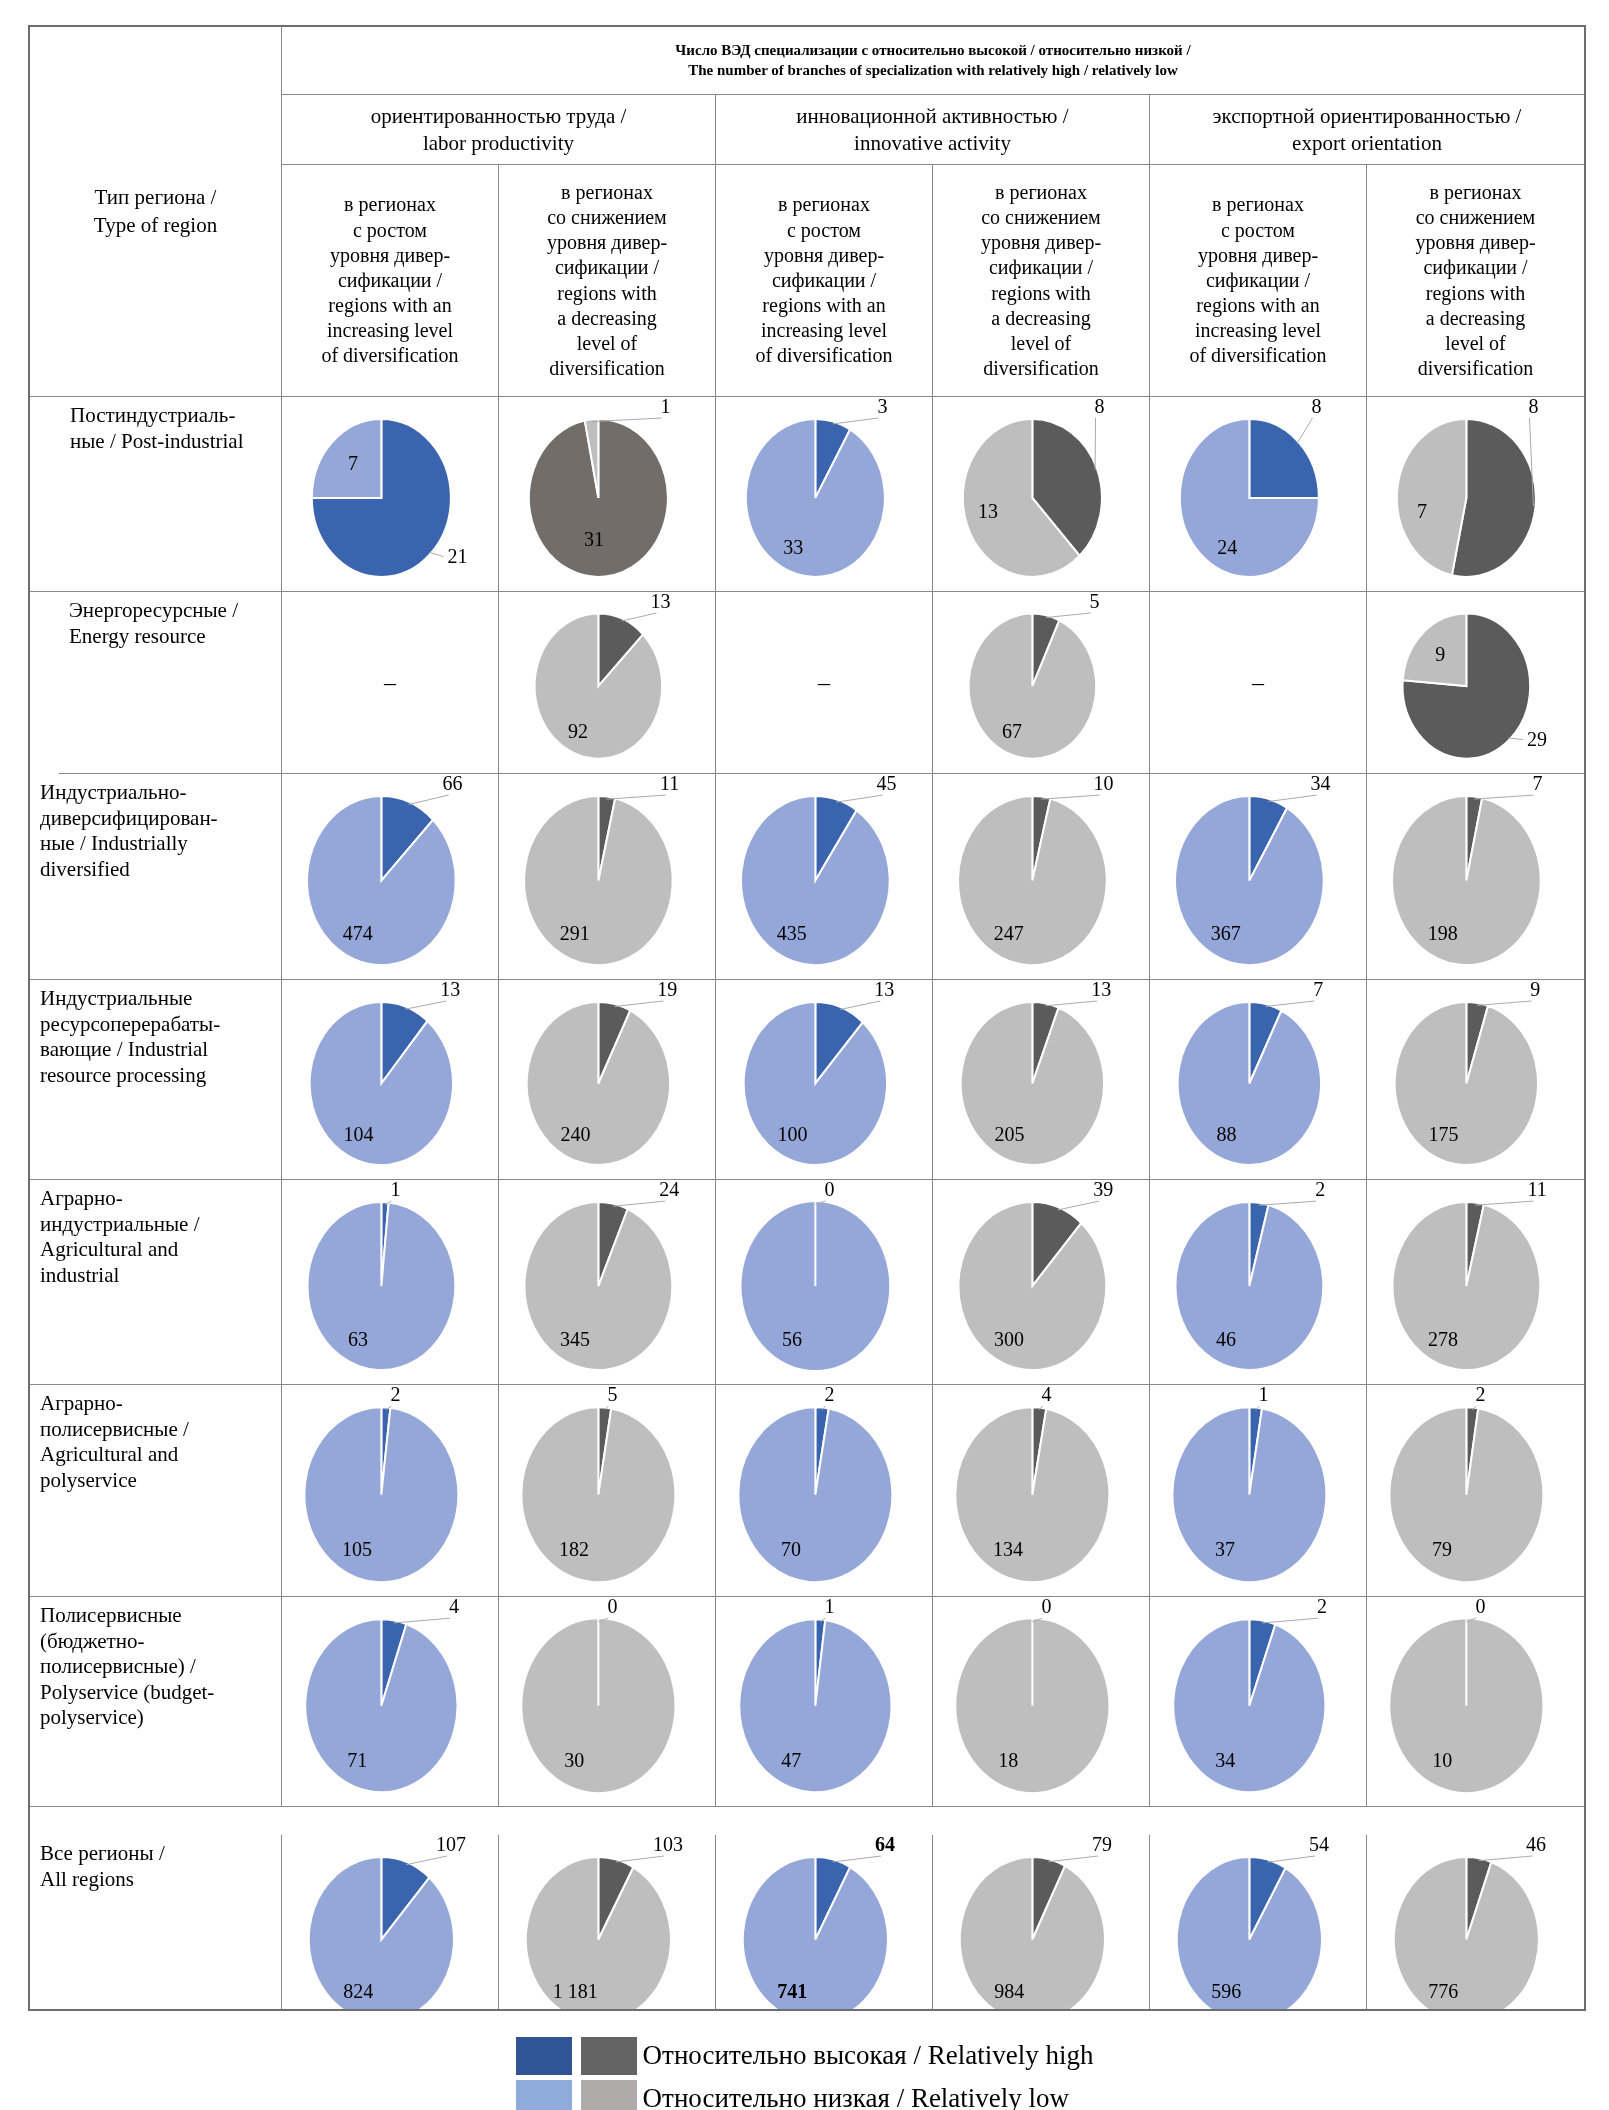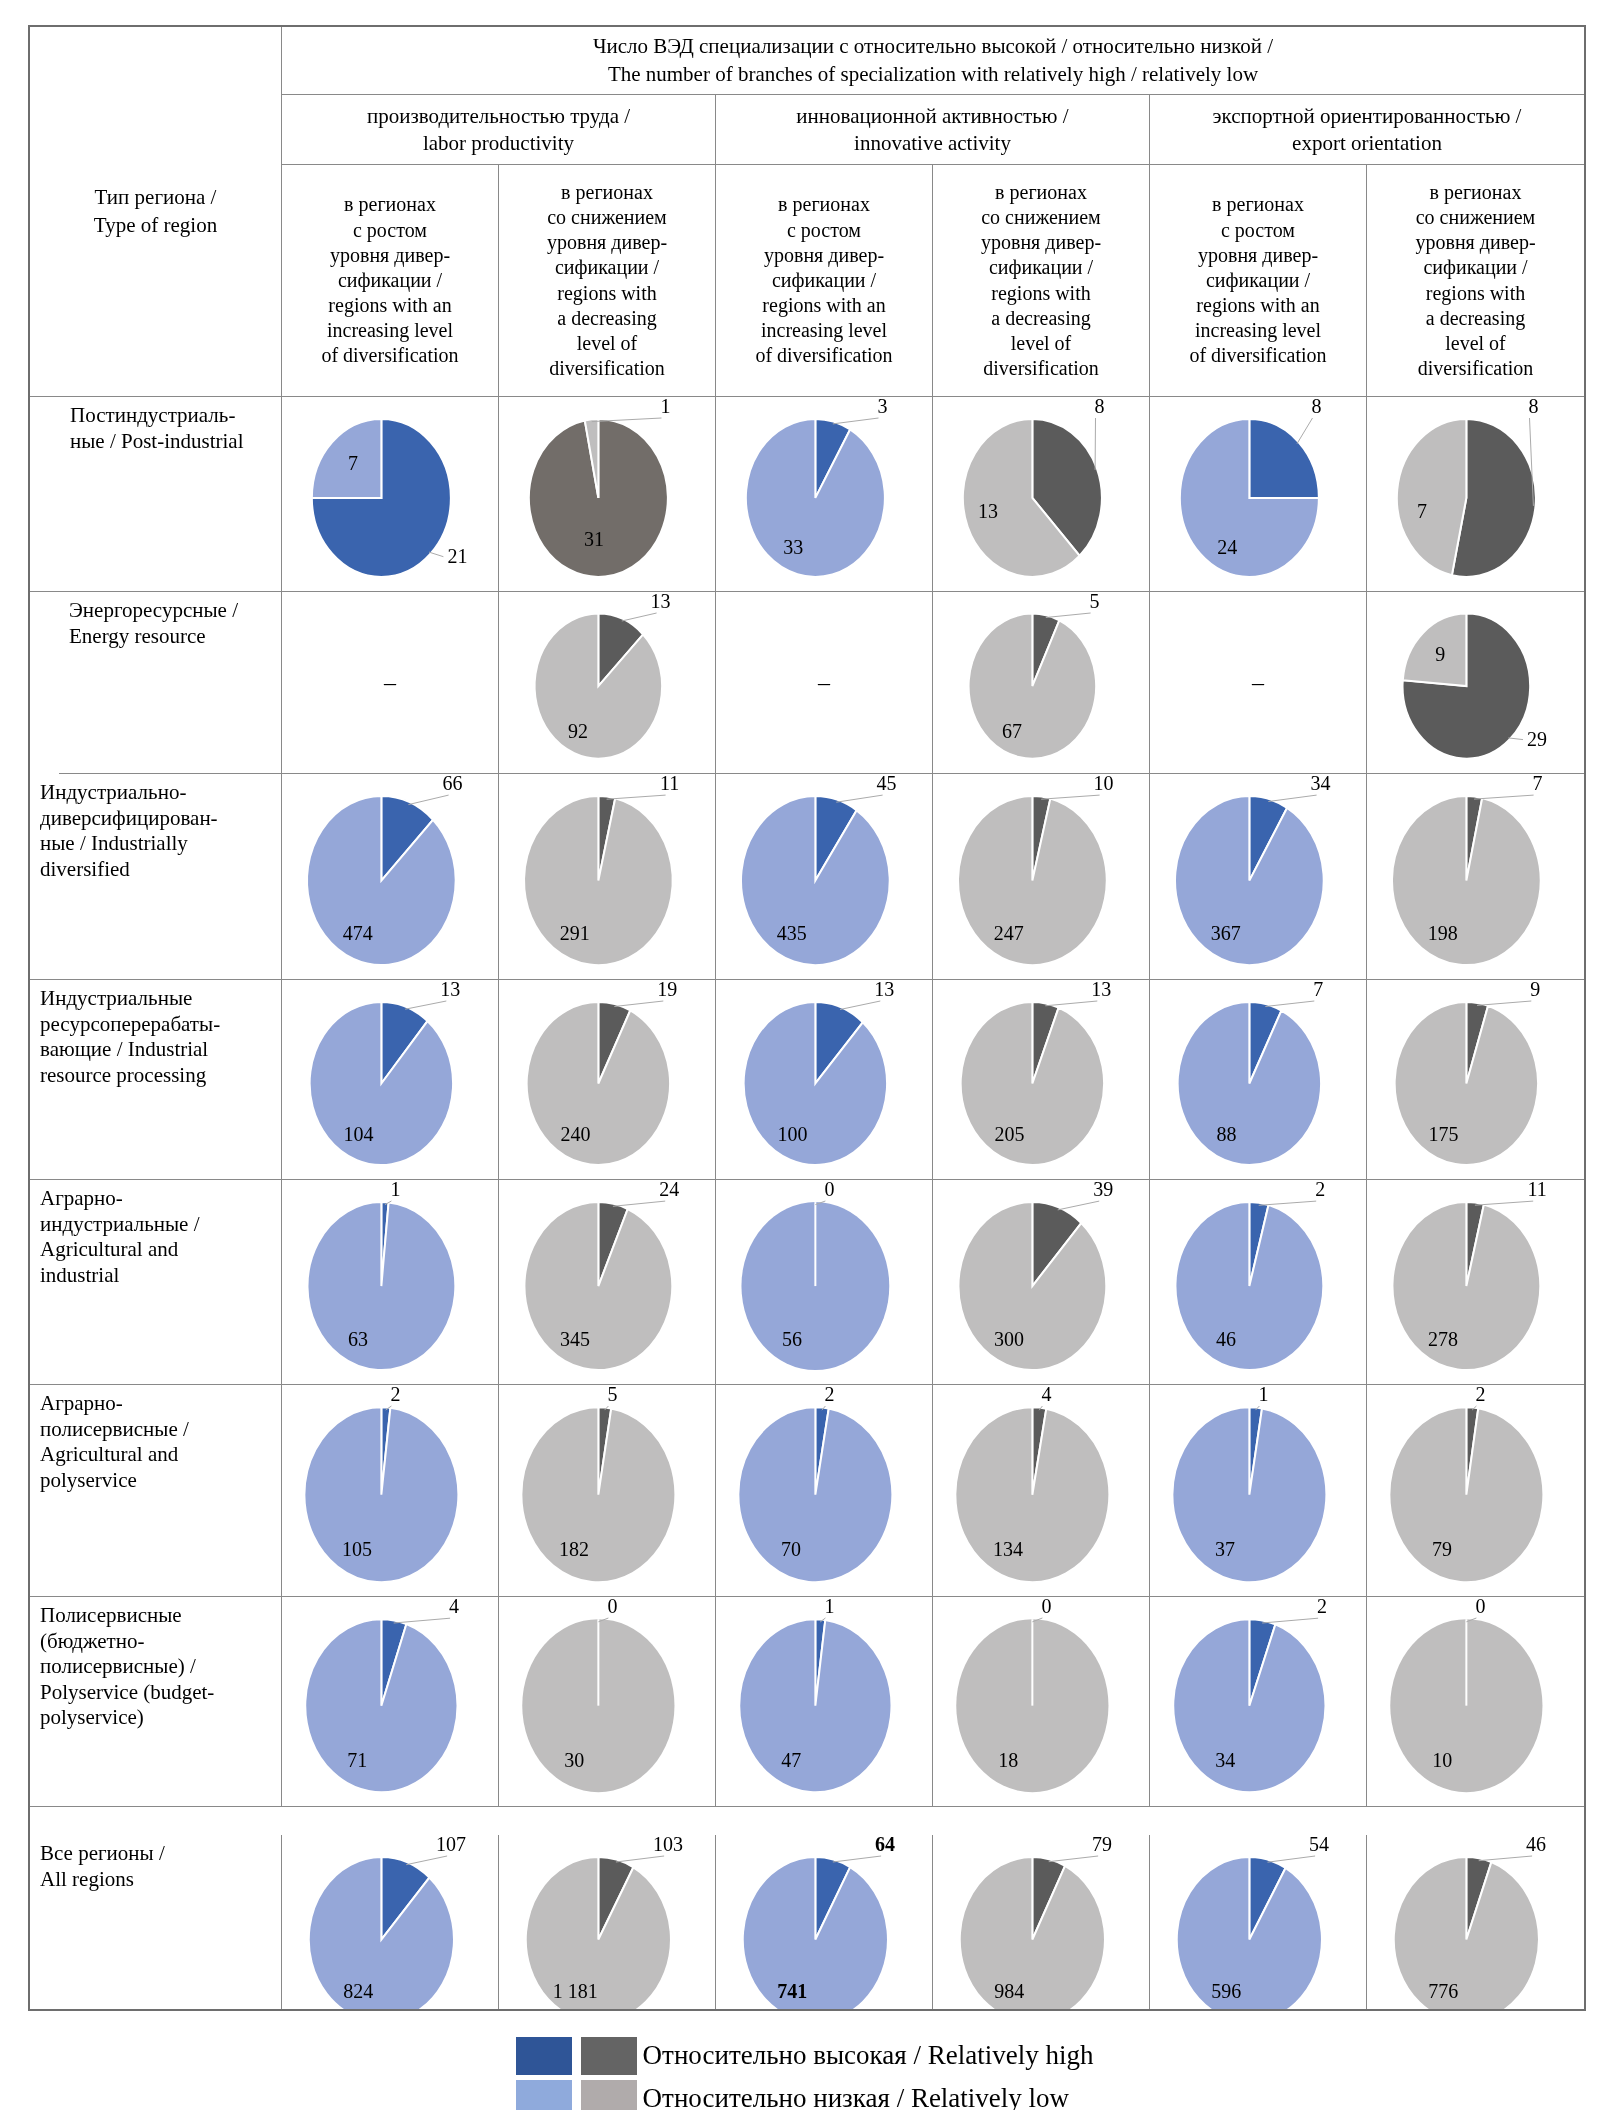--- a/index.html
+++ b/index.html
@@ -18,21 +18,21 @@
     border-right:1px solid #898989;
     border-bottom:1px solid #898989;
     box-sizing:border-box;
     overflow:hidden;
     position:relative;
   }
   .cell.lastcol{border-right:none;}
   .cell.lastrow{border-bottom:none;margin-top:28px;}
   .hc{display:flex;align-items:center;justify-content:center;text-align:center;}
   .pre{white-space:pre-line;}
-  .title-cell{font-size:21px;line-height:1.3;}
+  .title-cell{font-size:15px;line-height:1.3;font-weight:bold;}
   .group-cell{font-size:21px;line-height:1.25;}
   .sub-cell{font-size:20px;line-height:1.26;}
   .rowlabel-head{font-size:21px;line-height:1.3;}
   .rowlabel{font-size:21px;line-height:1.22;padding:6px 6px 0 10px;text-align:left;white-space:pre-line;}
   .dash-wrap{display:flex;align-items:center;justify-content:center;height:100%;font-size:24px;}
   .legend{
     margin:26px auto 0 auto;
     width:fit-content;
     display:flex;flex-direction:column;gap:5px;
   }
@@ -44,21 +44,21 @@
 </style>
 </head>
 <body>
 
 <div class="tbl">
   <div class="cell hc rowlabel-head pre" style="grid-area:1/1/4/2">Тип региона /
 Type of region</div>
   <div class="cell hc title-cell pre lastcol" style="grid-area:1/2/2/8">Число ВЭД специализации с относительно высокой / относительно низкой /
 The number of branches of specialization with relatively high / relatively low</div>
 
-  <div class="cell hc group-cell pre" style="grid-area:2/2/3/4">производительностью труда /
+  <div class="cell hc group-cell pre" style="grid-area:2/2/3/4">ориентированностью труда /
 labor productivity</div>
   <div class="cell hc group-cell pre lastcol" style="grid-area:2/6/3/8">экспортной ориентированностью /
 export orientation</div>
   <div class="cell hc group-cell pre" style="grid-area:2/4/3/6">инновационной активностью /
 innovative activity</div>
 
   <div class="cell hc sub-cell pre" style="grid-area:3/2/4/3">в регионах
 с ростом
 уровня дивер-
 сификации /

